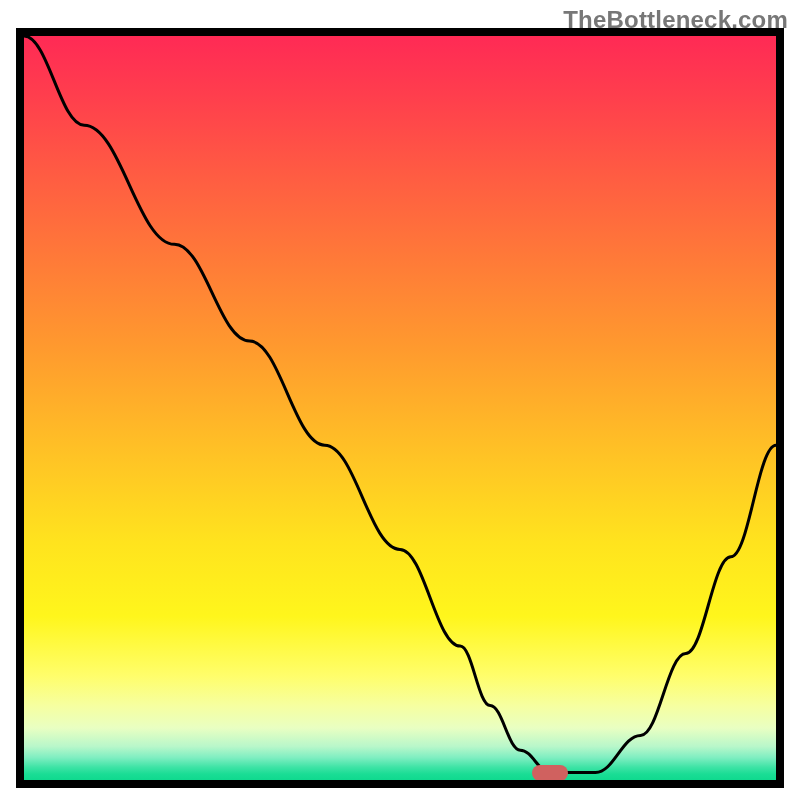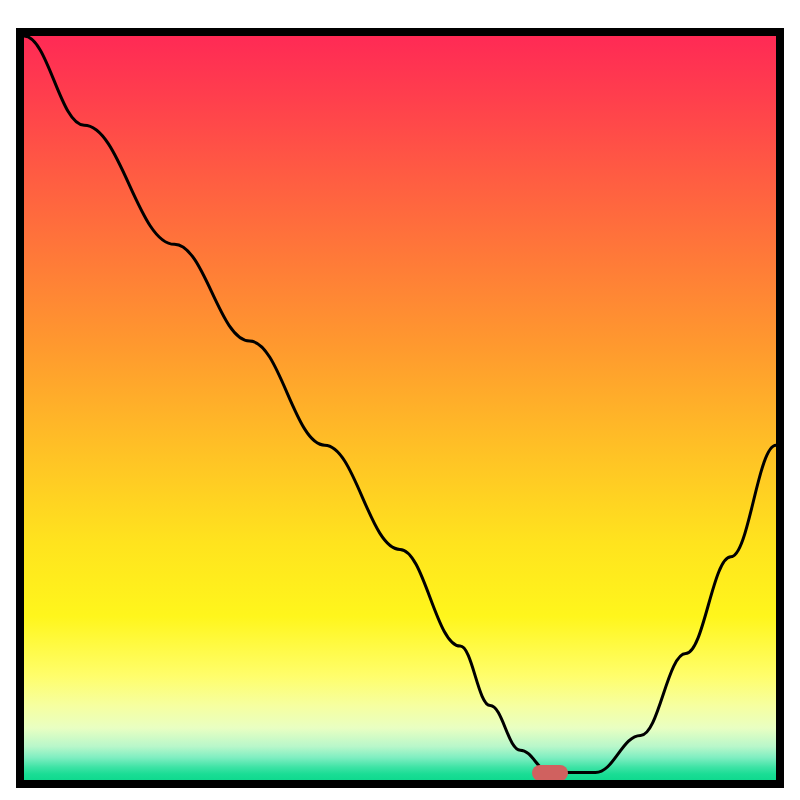--- a/index.html
+++ b/index.html
@@ -84,20 +84,21 @@
     background: #d0615f;
     z-index: 6;
     transform: translate(-50%, -50%);
   }
 </style>
 </head>
 <body>
 
 <div class="stage">
 
+  <div class="watermark">TheBottleneck.com</div>
 
   <div class="frame"></div>
 
   <div class="plot">
     <div class="gradient"></div>
 
     <svg class="curve" viewBox="0 0 752 744" preserveAspectRatio="none">
       <path id="curve-path" fill="none" stroke="#000" stroke-width="3" stroke-linecap="round" stroke-linejoin="round" d="M 0.0 0.0 C 24.1 0.0, 36.1 89.3, 60.2 89.3 C 96.3 89.3, 114.3 208.3, 150.4 208.3 C 180.5 208.3, 195.5 305.0, 225.6 305.0 C 255.7 305.0, 270.7 409.2, 300.8 409.2 C 330.9 409.2, 345.9 513.4, 376.0 513.4 C 400.1 513.4, 412.1 610.1, 436.2 610.1 C 448.2 610.1, 454.2 669.6, 466.2 669.6 C 478.3 669.6, 484.3 714.2, 496.3 714.2 C 508.4 714.2, 514.4 736.6, 526.4 736.6 C 544.4 736.6, 553.5 736.6, 571.5 736.6 C 589.6 736.6, 598.6 699.4, 616.6 699.4 C 634.7 699.4, 643.7 617.5, 661.8 617.5 C 679.8 617.5, 688.8 520.8, 706.9 520.8 C 724.9 520.8, 734.0 409.2, 752.0 409.2"></path>
     </svg>
 

